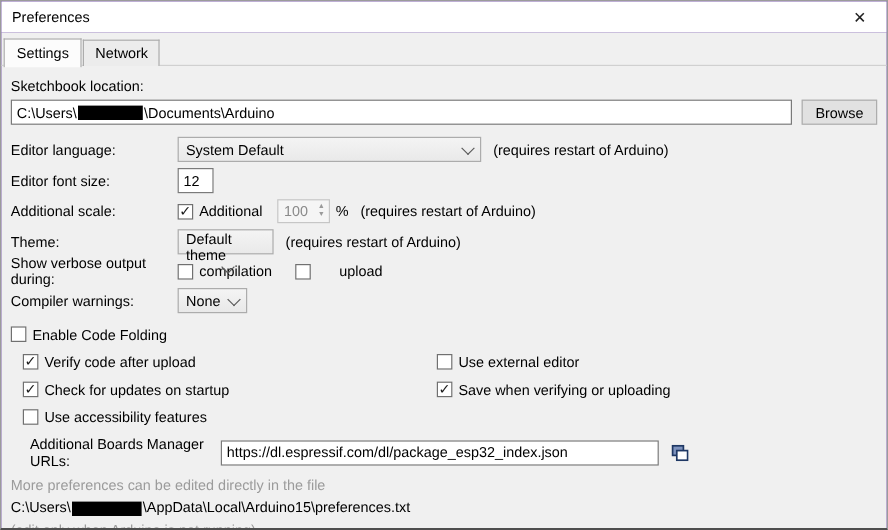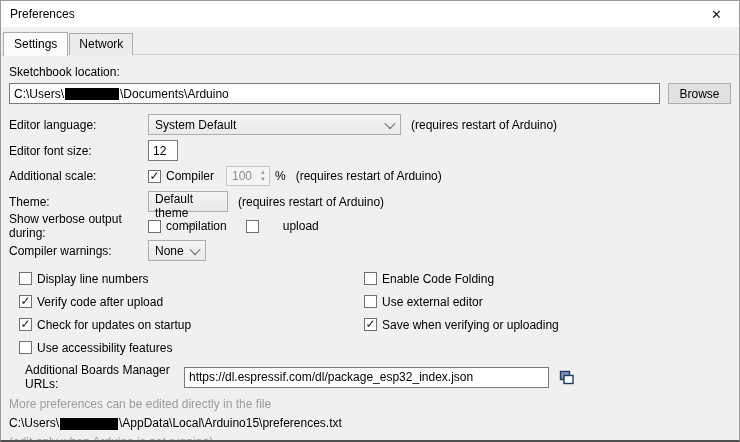--- a/index.html
+++ b/index.html
@@ -114,21 +114,21 @@
       <span class="lbl">Editor font size:</span>
       <div class="tf" style="width:30px;">
         <span>12</span>
       </div>
     </div>
 
     <div class="row mb5">
       <span class="lbl">Additional scale:</span>
       <div class="cb-item">
         <span class="cb on"></span>
-        <span>Compiler</span>
+        <span>Additional</span>
       </div>
       <div class="spin" style="margin-left:12px;">
         <span class="val">100</span>
         <span class="arrows">
             <span>▲</span>
             <span>▼</span>
           </span>
       </div>
       <span style="margin-left:5px;">%</span>
       <span class="note">(requires restart of Arduino)</span>
@@ -157,24 +157,20 @@
 
     <div class="row mb10">
       <span class="lbl">Compiler warnings:</span>
       <div class="select" style="width:58px;">
         <span>None</span>
         <span class="chev" style="margin-left:6px;"></span>
       </div>
     </div>
 
     <div class="row mb8" style="height:15px;">
-      <div class="cb-item grid-left">
-        <span class="cb"></span>
-        <span>Display line numbers</span>
-      </div>
       <div class="cb-item">
         <span class="cb"></span>
         <span>Enable Code Folding</span>
       </div>
     </div>
     <div class="row mb8" style="height:15px;">
       <div class="cb-item grid-left">
         <span class="cb on"></span>
         <span>Verify code after upload</span>
       </div>

